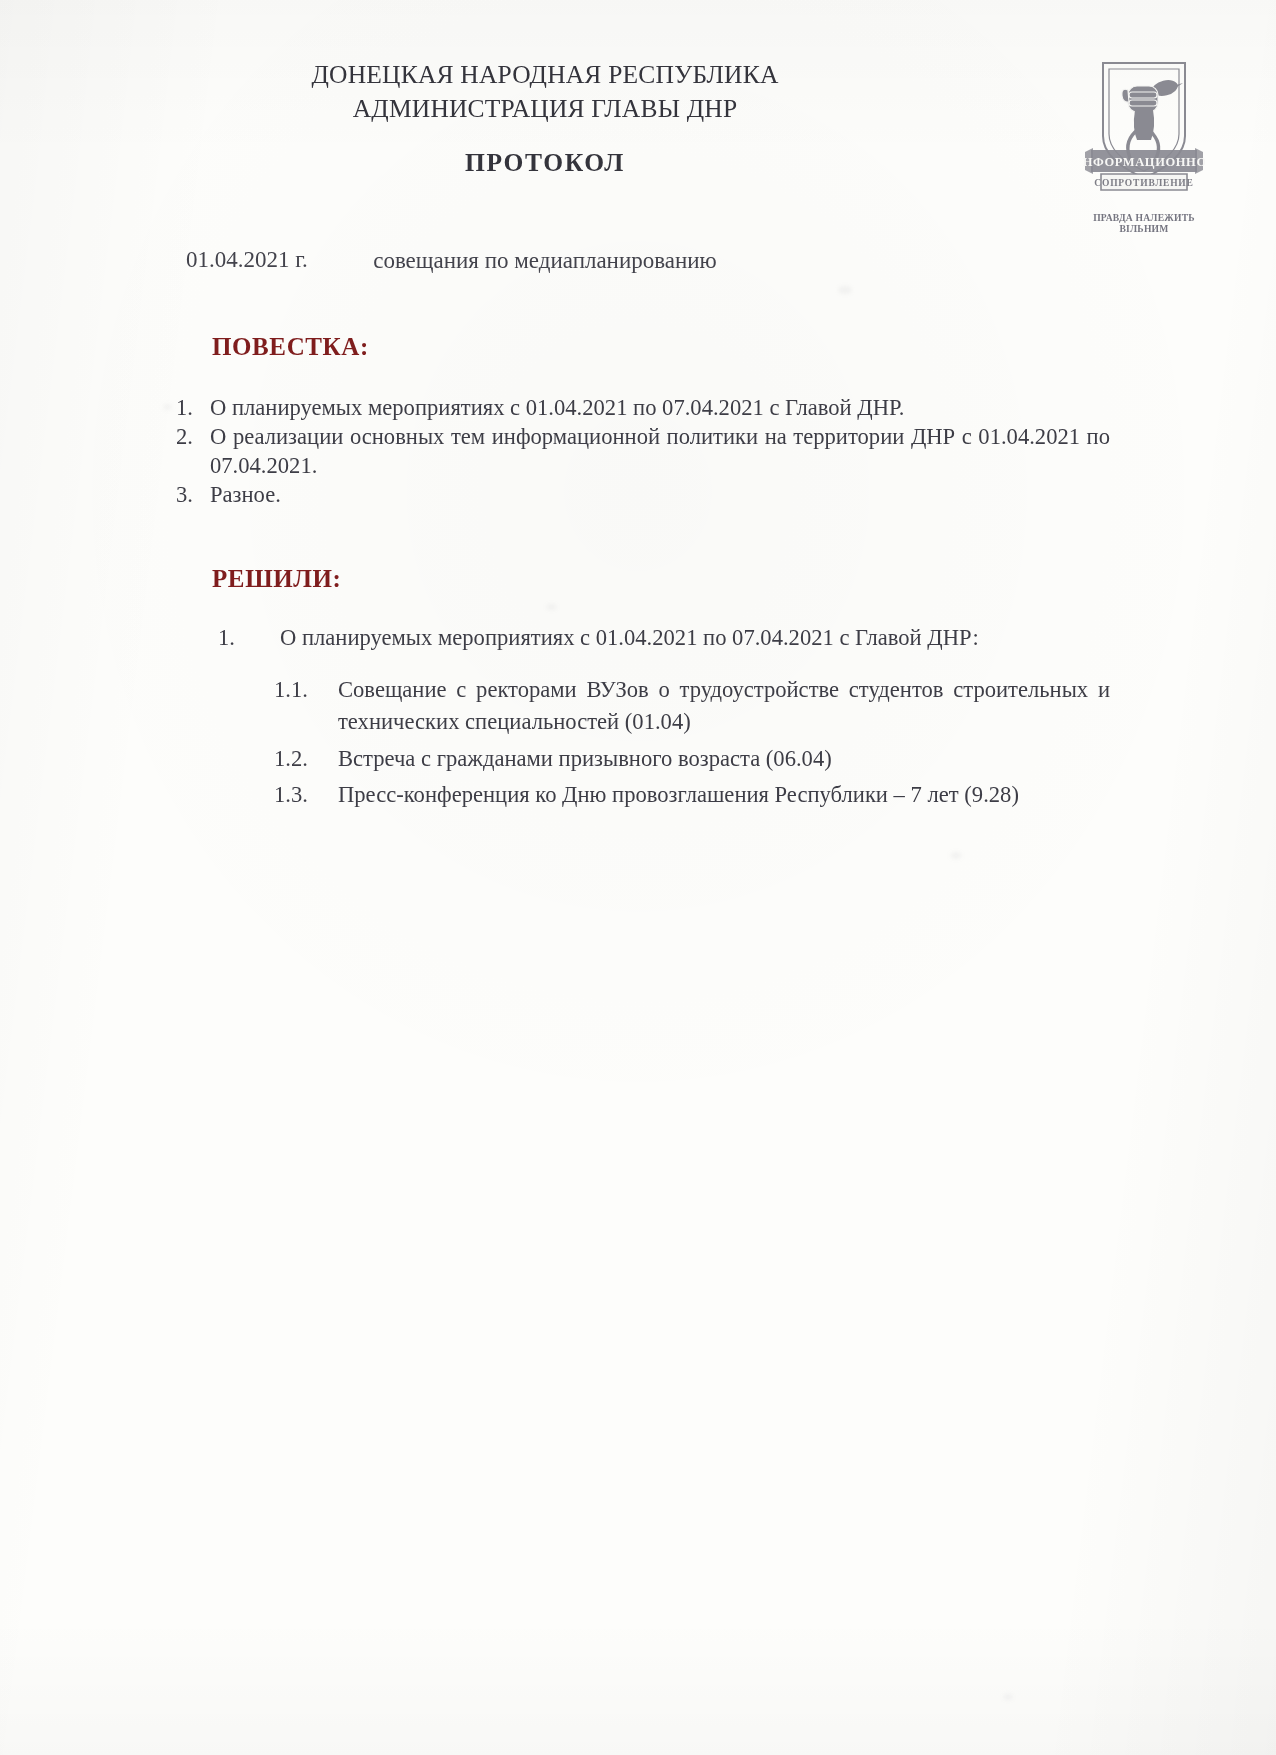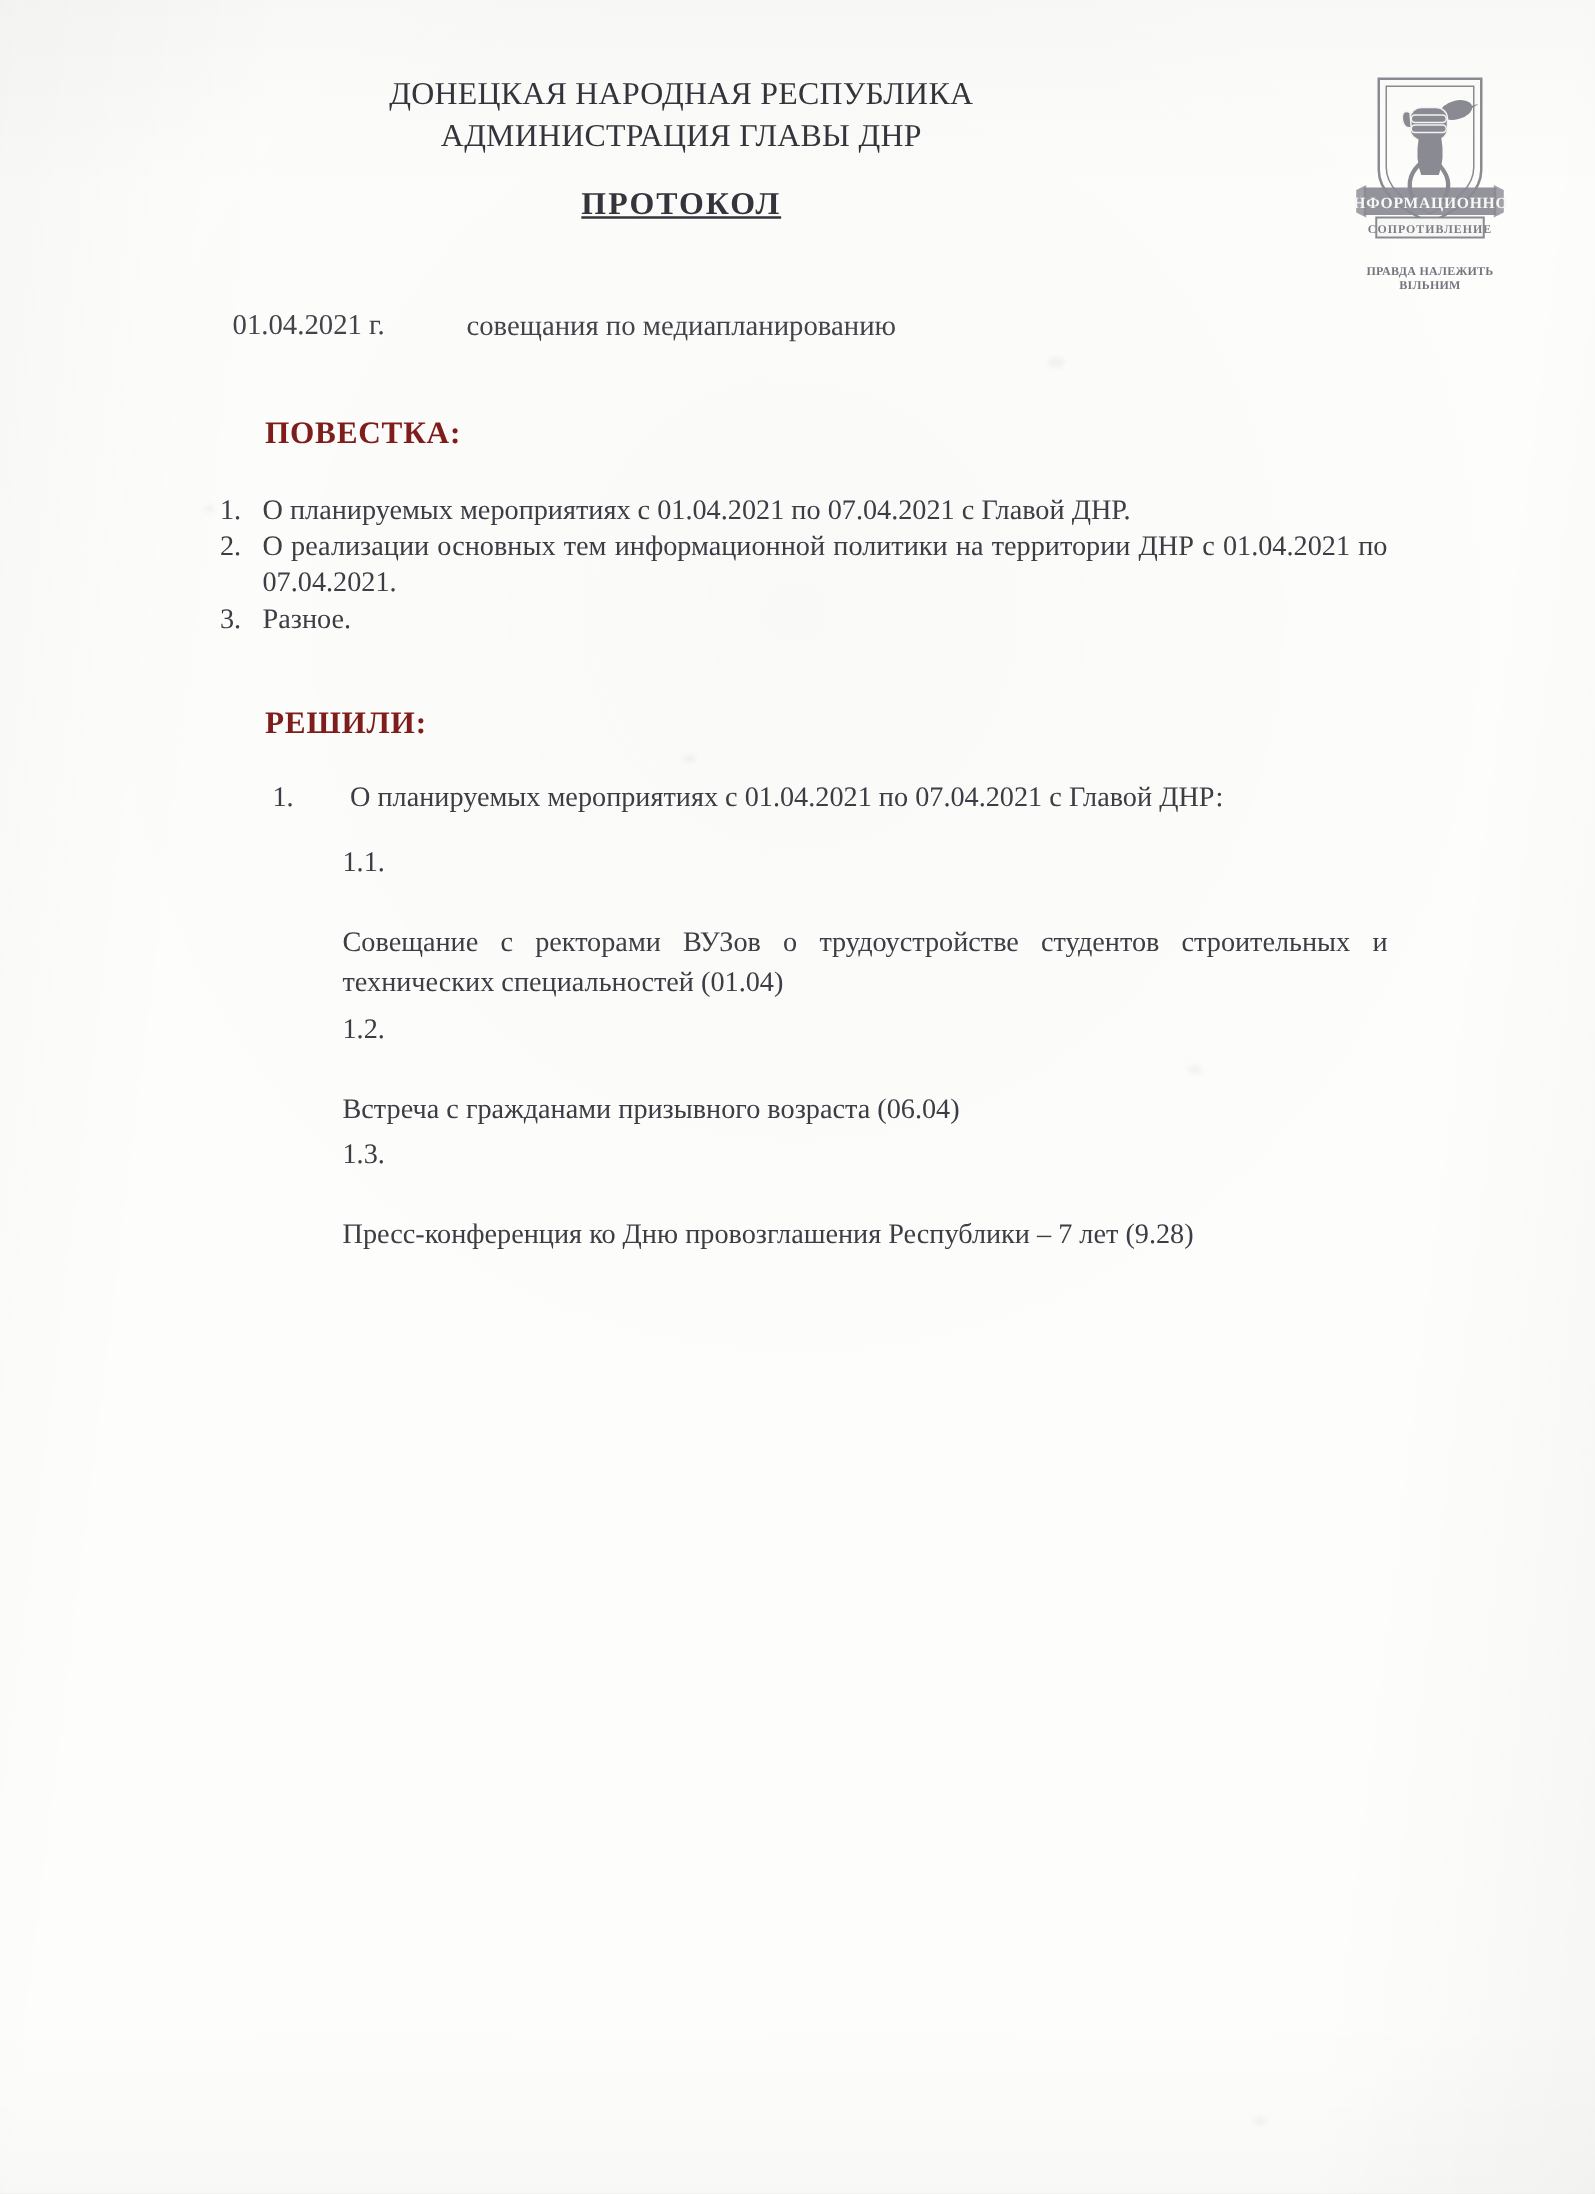--- a/index.html
+++ b/index.html
@@ -58,21 +58,20 @@
   .doc-kind {
     position: absolute;
     left: 150px;
     top: 148px;
     width: 790px;
     text-align: center;
     font-weight: bold;
     font-size: 25.5px;
     letter-spacing: 1.6px;
     color: #34343c;
-    text-decoration: underline;
   }
   .doc-subject {
     position: absolute;
     left: 150px;
     top: 212px;
     width: 790px;
     text-align: center;
     font-size: 23px;
     color: #43434c;
     margin-top: 36px;
@@ -161,21 +160,20 @@
     margin-left: 56px;
     width: 836px;
   }
   .sub-item {
     display: flex;
     align-items: flex-start;
     font-size: 22.6px;
     line-height: 1.42;
     color: #3d3d46;
     margin-bottom: 4px;
-    flex-direction: column;
   }
   .sub-num { flex: 0 0 64px; }
   .sub-text {
     flex: 1 1 auto;
     text-align: justify;
     text-justify: inter-word;
   }
   .sub-text.nojust { text-align: left; }
 </style>
 </head>

